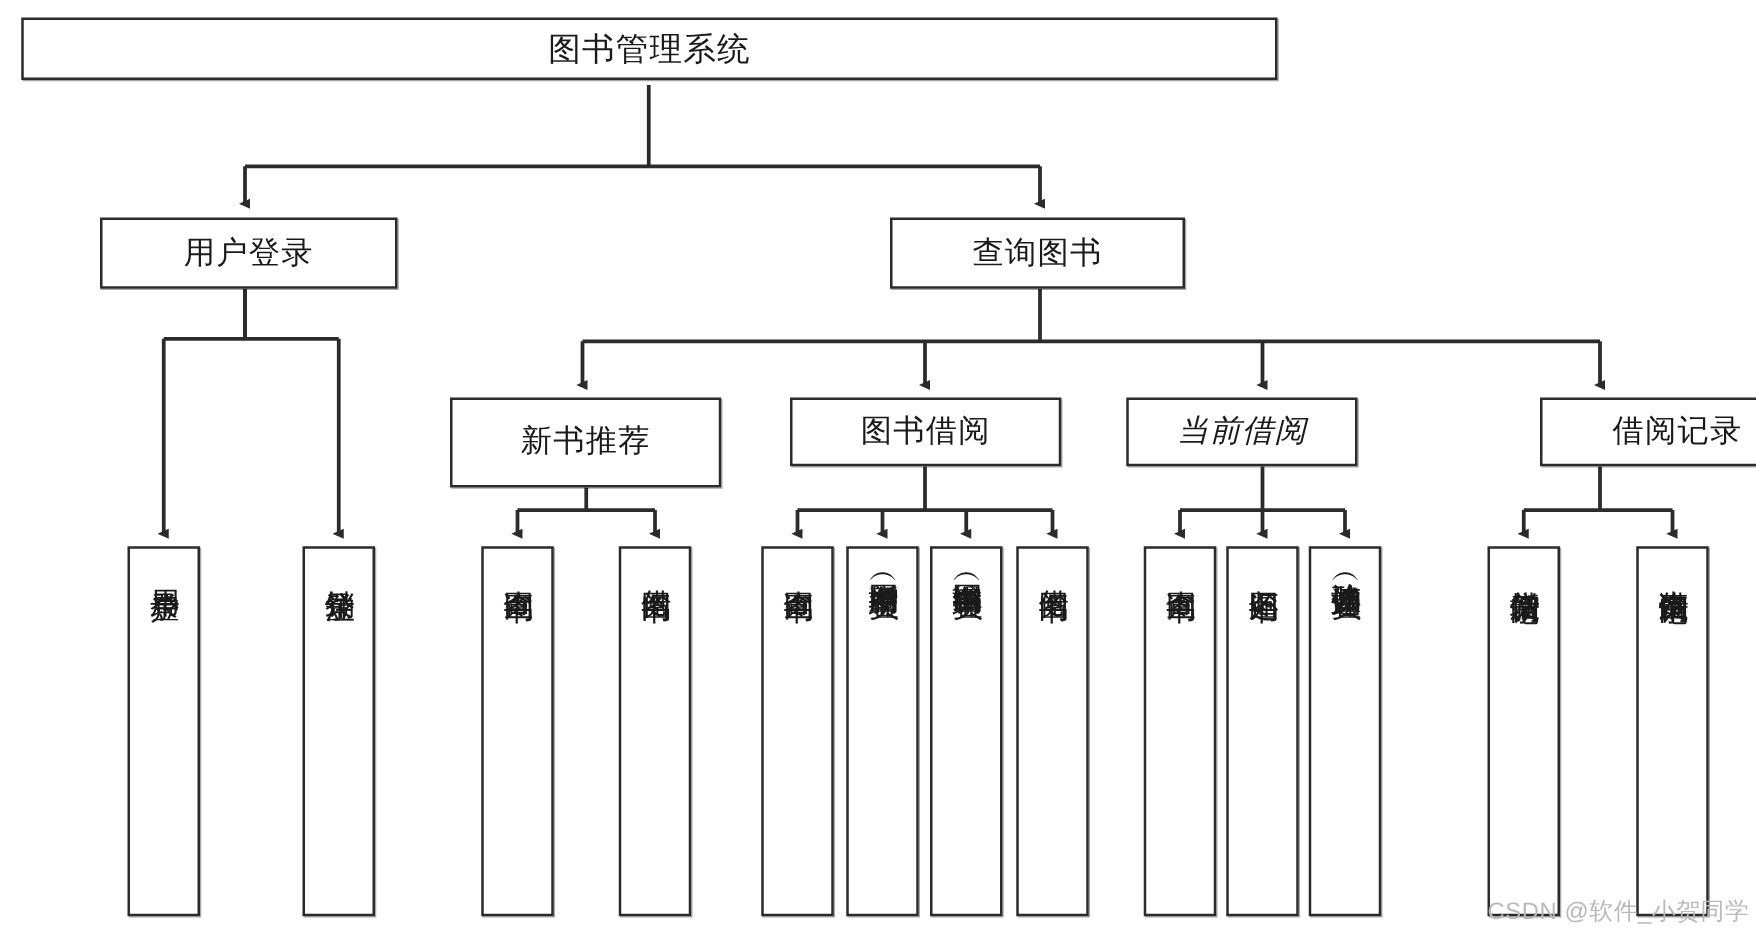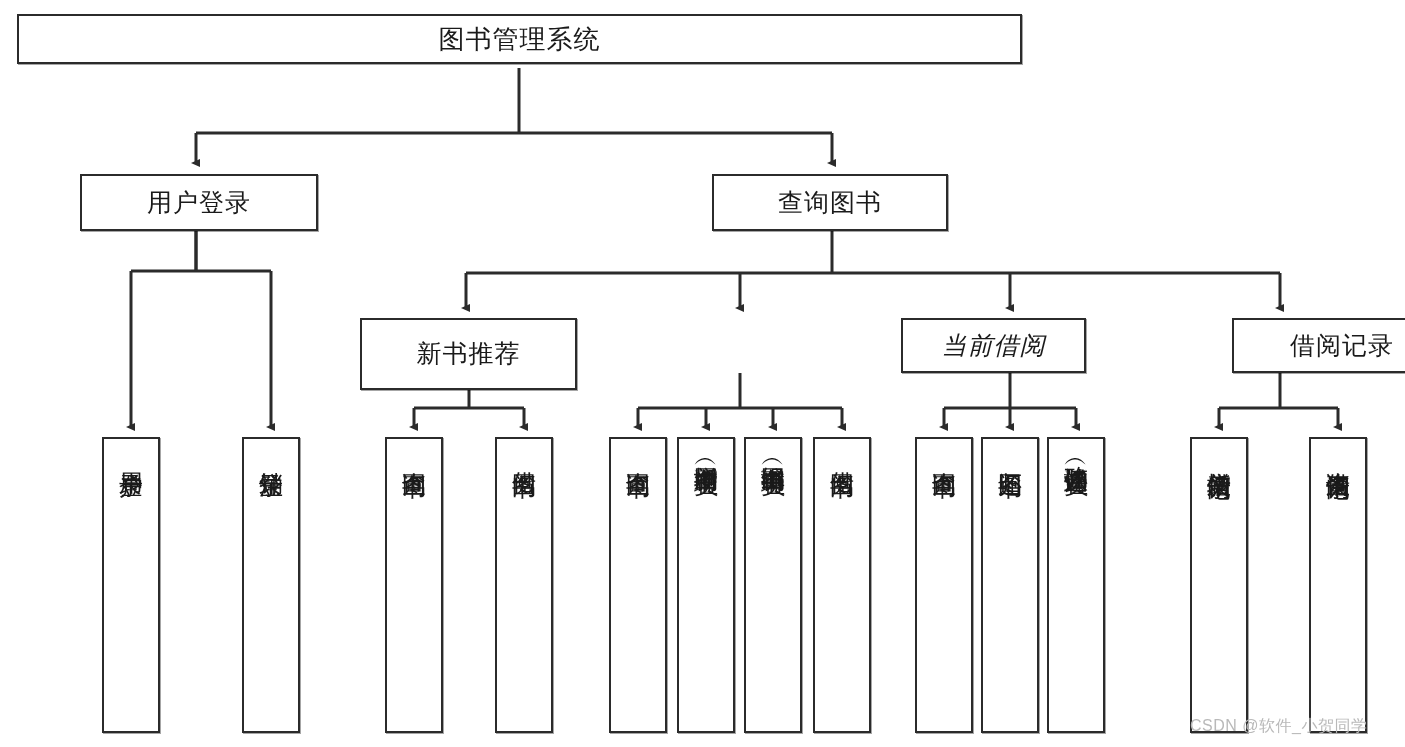--- a/index.html
+++ b/index.html
@@ -45,21 +45,21 @@
     text-orientation: upright;
     justify-content: flex-start;
     align-items: center;
     padding-top: 14px;
     white-space: nowrap;
   }
   .node.leaf.tall  { padding-top: 8px; }
   .node.leaf span { display: block; }
   .watermark {
     position: absolute;
-    font-size: 16px;
+    font-size: 19px;
     color: #b9b9b9;
     letter-spacing: 0.5px;
     white-space: nowrap;
     user-select: none;
   }
 </style>
 </head>
 <body>
 
 <div id="canvas">
@@ -125,20 +125,23 @@
   </div>
 
   <div class="node level1" style="left:712px; top:174px; width:236px; height:57px;">
     <span>查询图书</span>
   </div>
 
   <div class="node level2" style="left:360px; top:318px; width:217px; height:72px;">
     <span>新书推荐</span>
   </div>
 
+  <div class="node level2" style="left:632px; top:318px; width:217px; height:55px;">
+    <span>图书借阅</span>
+  </div>
 
   <div class="node level2" style="left:901px; top:318px; width:185px; height:55px;font-style:italic;">
     <span>当前借阅</span>
   </div>
 
   <div class="node level2" style="left:1232px; top:318px; width:220px; height:55px;">
     <span>借阅记录</span>
   </div>
 
   <div class="node leaf" style="left:102px; top:437px; width:58px; height:296px;">

